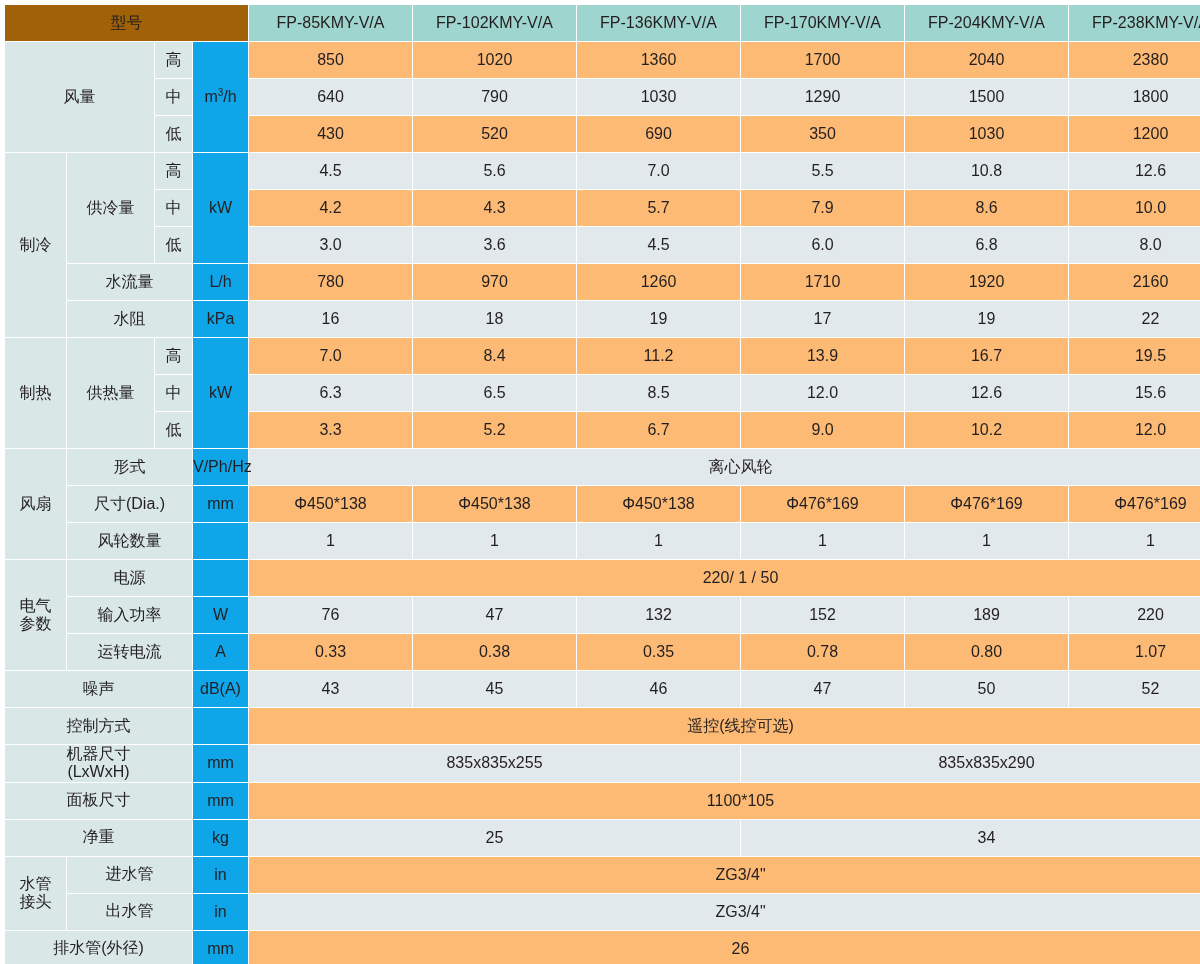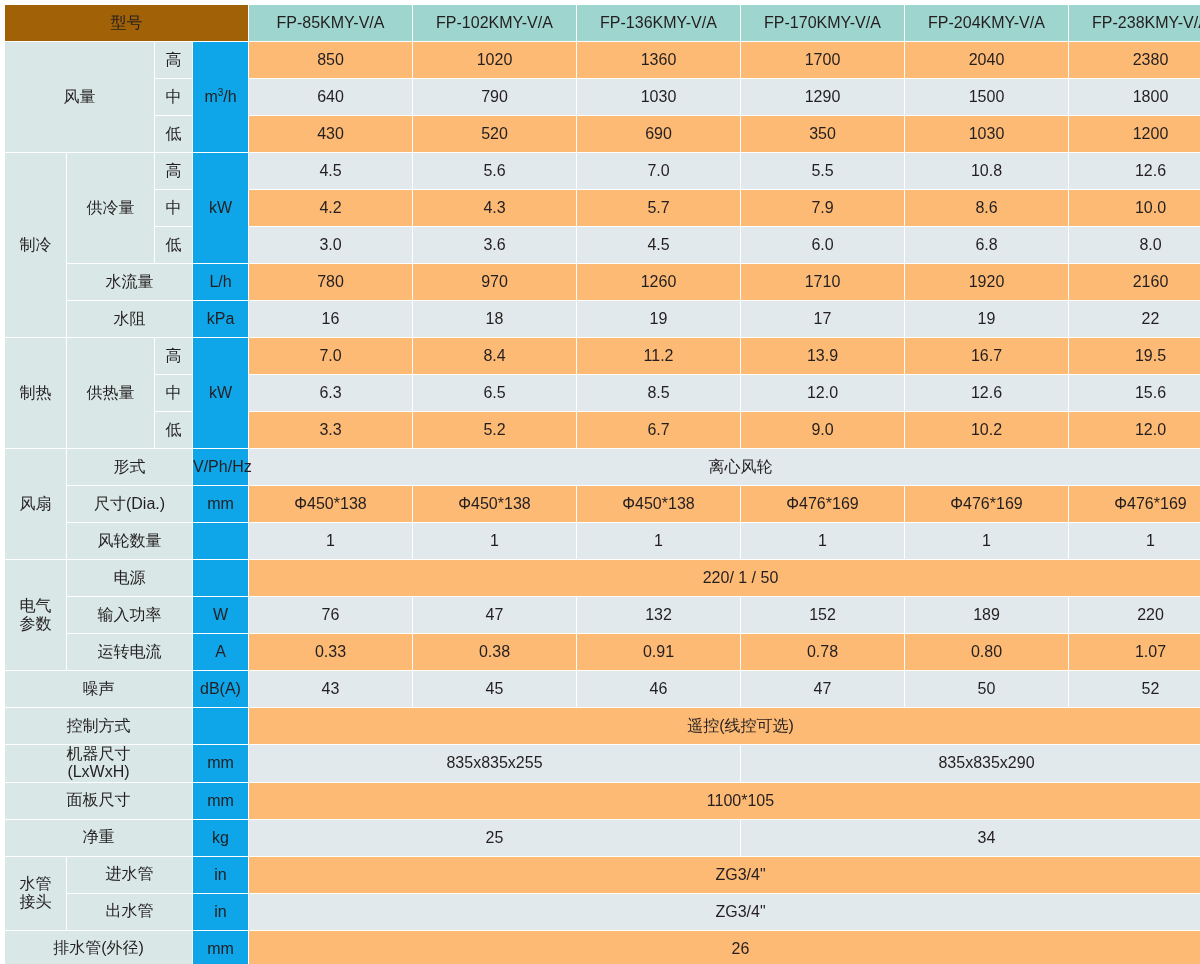--- a/index.html
+++ b/index.html
@@ -243,21 +243,21 @@
       <td class="d-b">132</td>
       <td class="d-b">152</td>
       <td class="d-b">189</td>
       <td class="d-b">220</td>
     </tr>
     <tr>
       <td class="lbl" colspan="2">运转电流</td>
       <td class="unit">A</td>
       <td class="d-a">0.33</td>
       <td class="d-a">0.38</td>
-      <td class="d-a">0.91</td>
+      <td class="d-a">0.35</td>
       <td class="d-a">0.78</td>
       <td class="d-a">0.80</td>
       <td class="d-a">1.07</td>
     </tr>
 
     <tr>
       <td class="lbl" colspan="3">噪声</td>
       <td class="unit">dB(A)</td>
       <td class="d-b">43</td>
       <td class="d-b">45</td>

